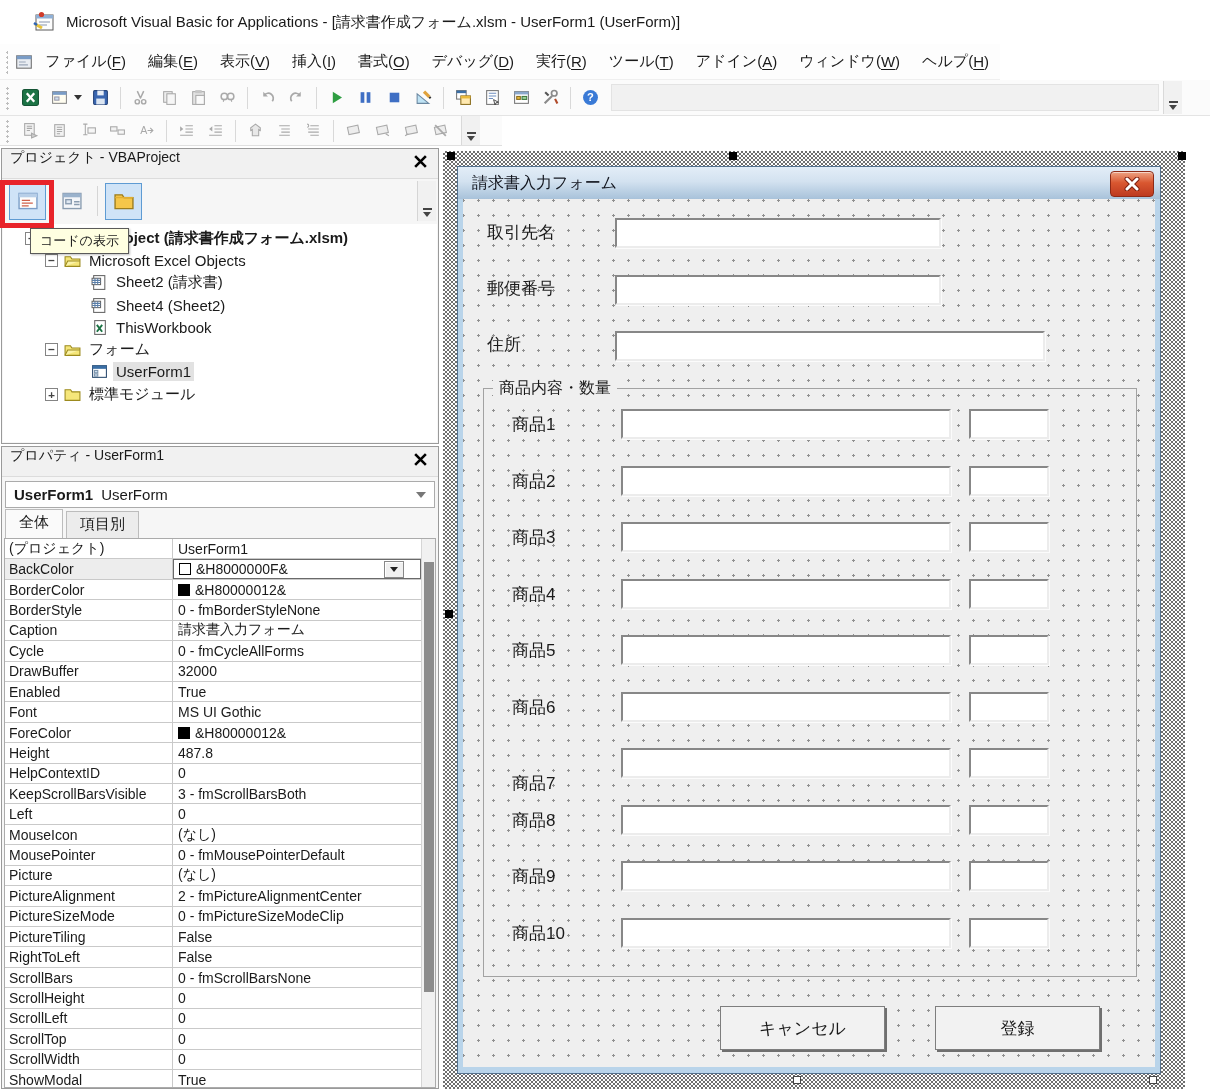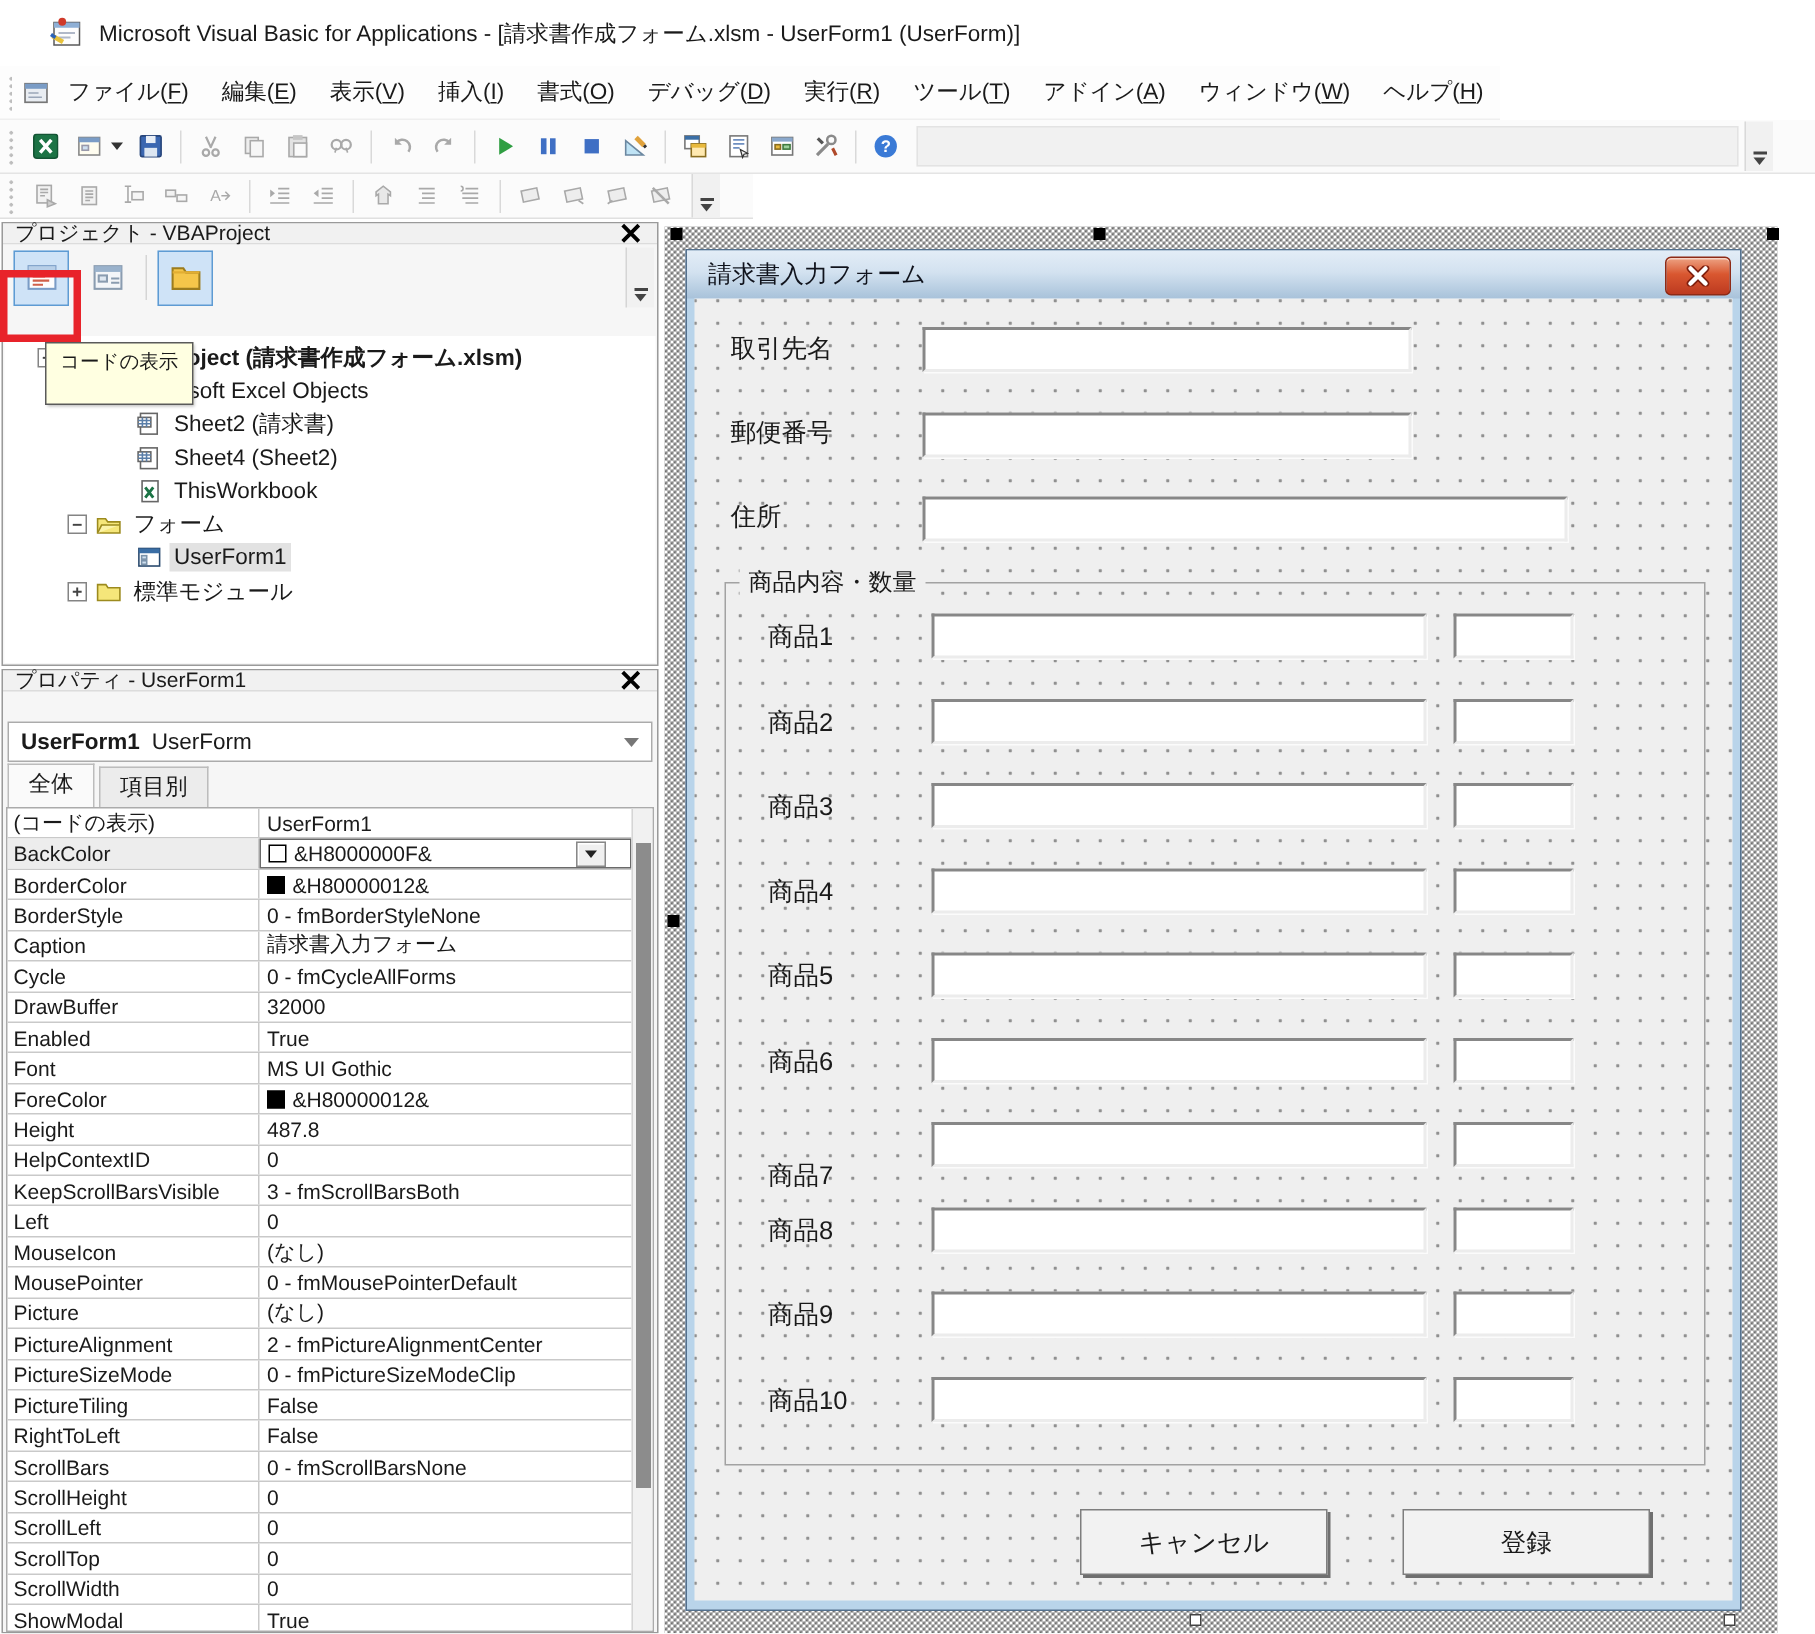--- a/index.html
+++ b/index.html
@@ -29,21 +29,21 @@
   .ovf{width:19px;height:33px;background:#f1f1f1;border-left:1px solid #d9d9d9;display:flex;
        flex-direction:column;justify-content:flex-end;align-items:center;padding-bottom:4px;}
   .ovf .bar{width:9px;height:2px;background:#444;margin-bottom:2px;}
   .ovf .tri{width:0;height:0;border-left:4.5px solid transparent;border-right:4.5px solid transparent;
             border-top:5px solid #444;}
 
   
   .panel{position:absolute;left:1px;width:438px;background:#f6f6f6;border:1px solid #9a9a9a;}
   #project-panel{top:148px;height:296px;}
   #properties-panel{top:446px;height:643px;}
-  .panel-header{height:14px;display:flex;align-items:center;padding:0 6px 0 8px;font-size:14px;
+  .panel-header{height:30px;display:flex;padding:0 6px 0 8px;font-size:14px;
                 background:#f1f1f1;border-bottom:1px solid #dcdcdc;}
   .panel-close{margin-left:auto;width:24px;height:24px;display:flex;align-items:center;justify-content:center;}
 
   .proj-toolbar{height:44px;display:flex;align-items:center;padding-left:7px;gap:7px;background:#f6f6f6;}
   .proj-btn{width:37px;height:37px;display:flex;align-items:center;justify-content:center;background:transparent;}
   .proj-btn.hl{background:#cfe3f7;border:1px solid #5e9bd3;}
   .proj-sep{width:1px;height:30px;background:#d5d5d5;}
   .proj-ovf{margin-left:auto;margin-right:2px;}
 
   .tree{position:absolute;left:1px;right:1px;top:75px;bottom:1px;background:#fff;overflow:hidden;
@@ -107,21 +107,21 @@
   .f-box{position:absolute;background:#fff;border:2px solid;border-color:#878787 #ececec #ececec #878787;
          box-shadow:1px 1px 0 #fbfbfb;height:30px;}
   .group-box{position:absolute;left:20px;top:189px;width:654px;height:589px;border:1px solid #a2a2a2;}
   .group-caption{position:absolute;top:-11px;left:9px;background:#efefef;padding:0 6px;font-size:16px;}
   .g-label{position:absolute;left:28px;width:100px;text-align:left;font-size:17px;}
   .f-btn{position:absolute;top:807px;width:165px;height:44px;background:#f2f2f2;border:1px solid #7e7e7e;
          box-shadow:2px 2px 0 #6f6f6f;display:flex;align-items:center;justify-content:center;font-size:17px;}
 
   
   #red-box{position:absolute;left:0;top:180px;width:54px;height:48px;border:5px solid #e8232a;z-index:40;}
-  #code-tooltip{position:absolute;left:30px;top:228px;height:42px;padding:3px 9px;background:#ffffe1;
+  #code-tooltip{position:absolute;left:30px;top:228px;height:26px;padding:3px 9px;background:#ffffe1;
                 border:1px solid #5a5a5a;font-size:13px;z-index:50;box-shadow:1px 1px 2px rgba(0,0,0,.25);
                 white-space:nowrap;}
   svg{display:block;}
 </style>
 </head>
 <body>
 
 <div id="app">
 
   <div class="titlebar">
@@ -522,21 +522,21 @@
       <span>UserForm</span>
       <span class="combo-chevron"></span>
     </div>
     <div class="tabs" id="prop-tabs">
         <span class="tab active">全体</span>
         <span class="tab">項目別</span>
       </div>
     <div class="prop-grid">
       <div id="prop-rows" style="margin-right:14px;">
           <div class="prop-row">
-            <span class="prop-name">(コードの表示)</span>
+            <span class="prop-name">(プロジェクト)</span>
             <span class="prop-value">
               <span>UserForm1</span>
             </span>
           </div>
           <div class="prop-row sel">
             <span class="prop-name">BackColor</span>
             <span class="prop-value">
               <span class="swatch" style="background: rgb(255, 255, 255);"></span>
               <span>&amp;H8000000F&amp;</span>
               <span class="dd-btn">

